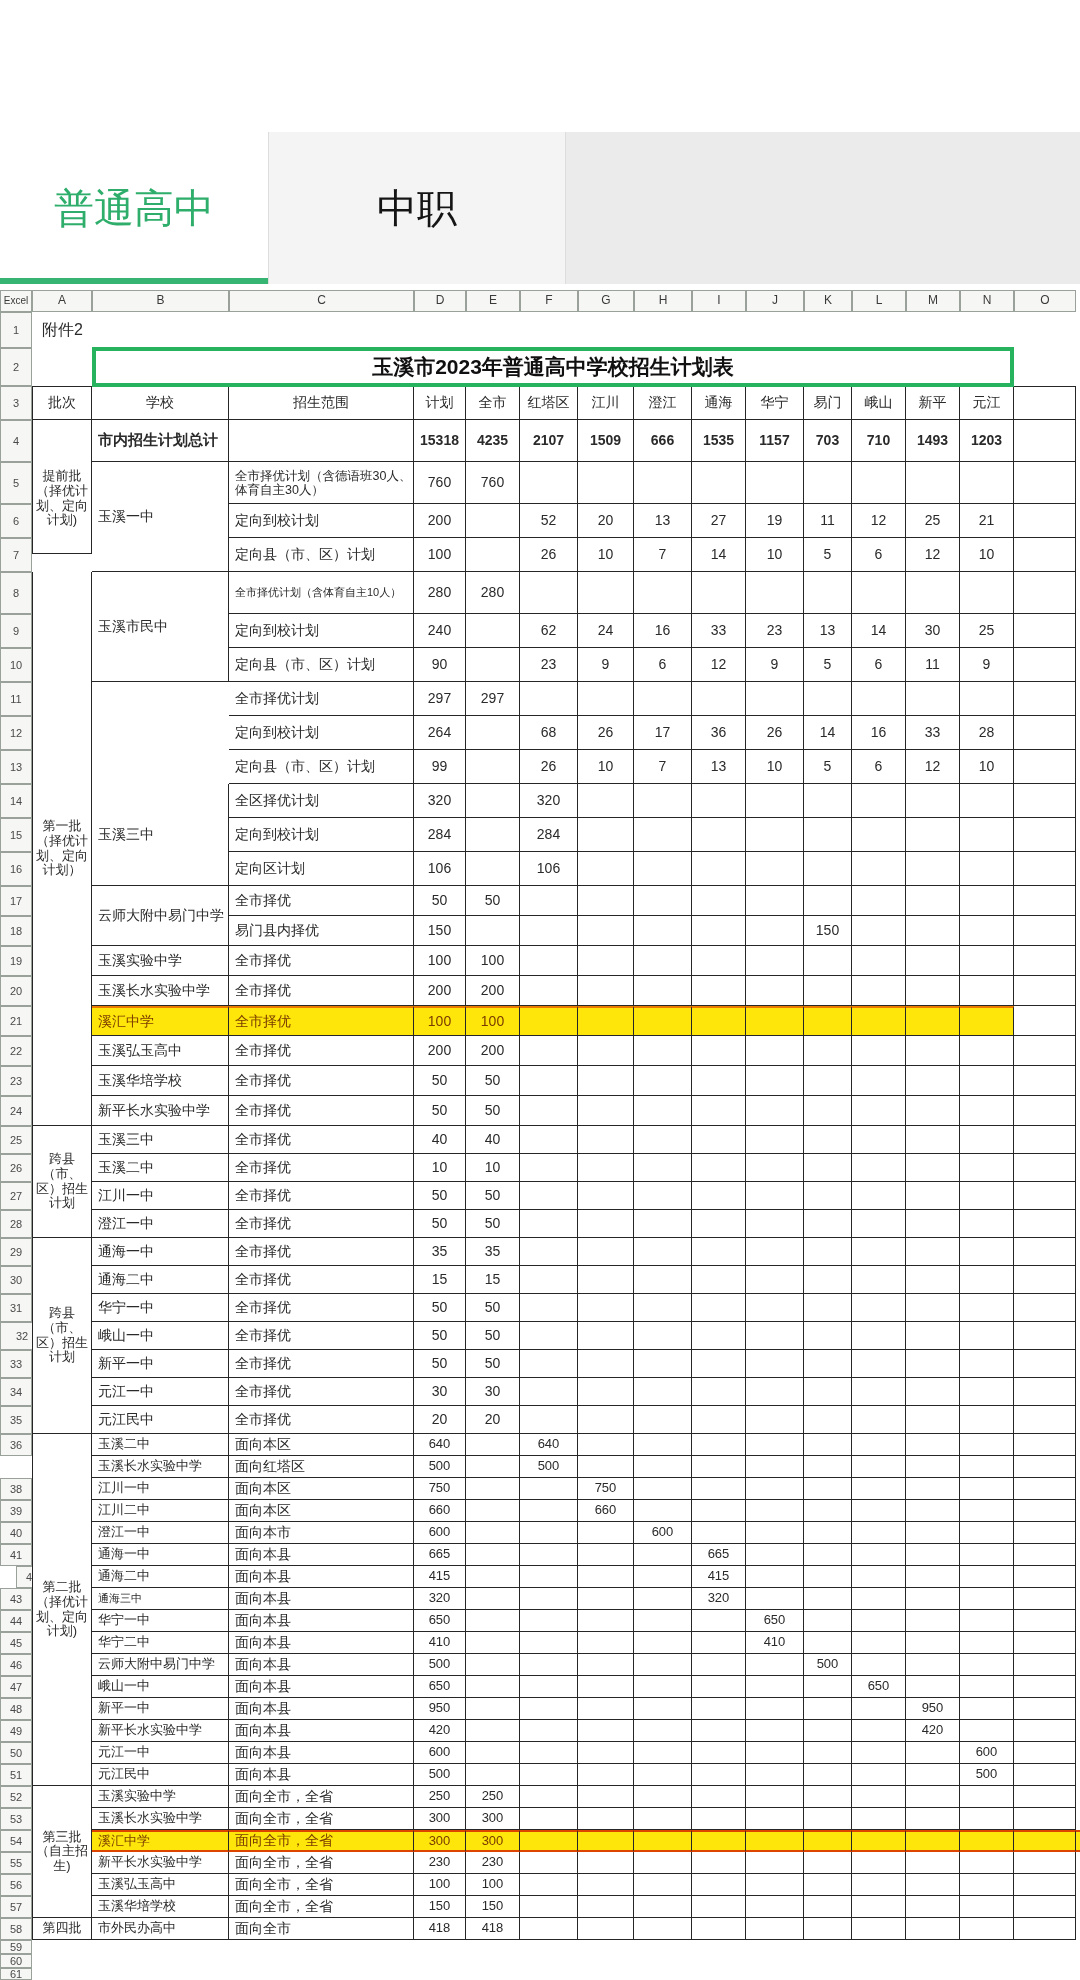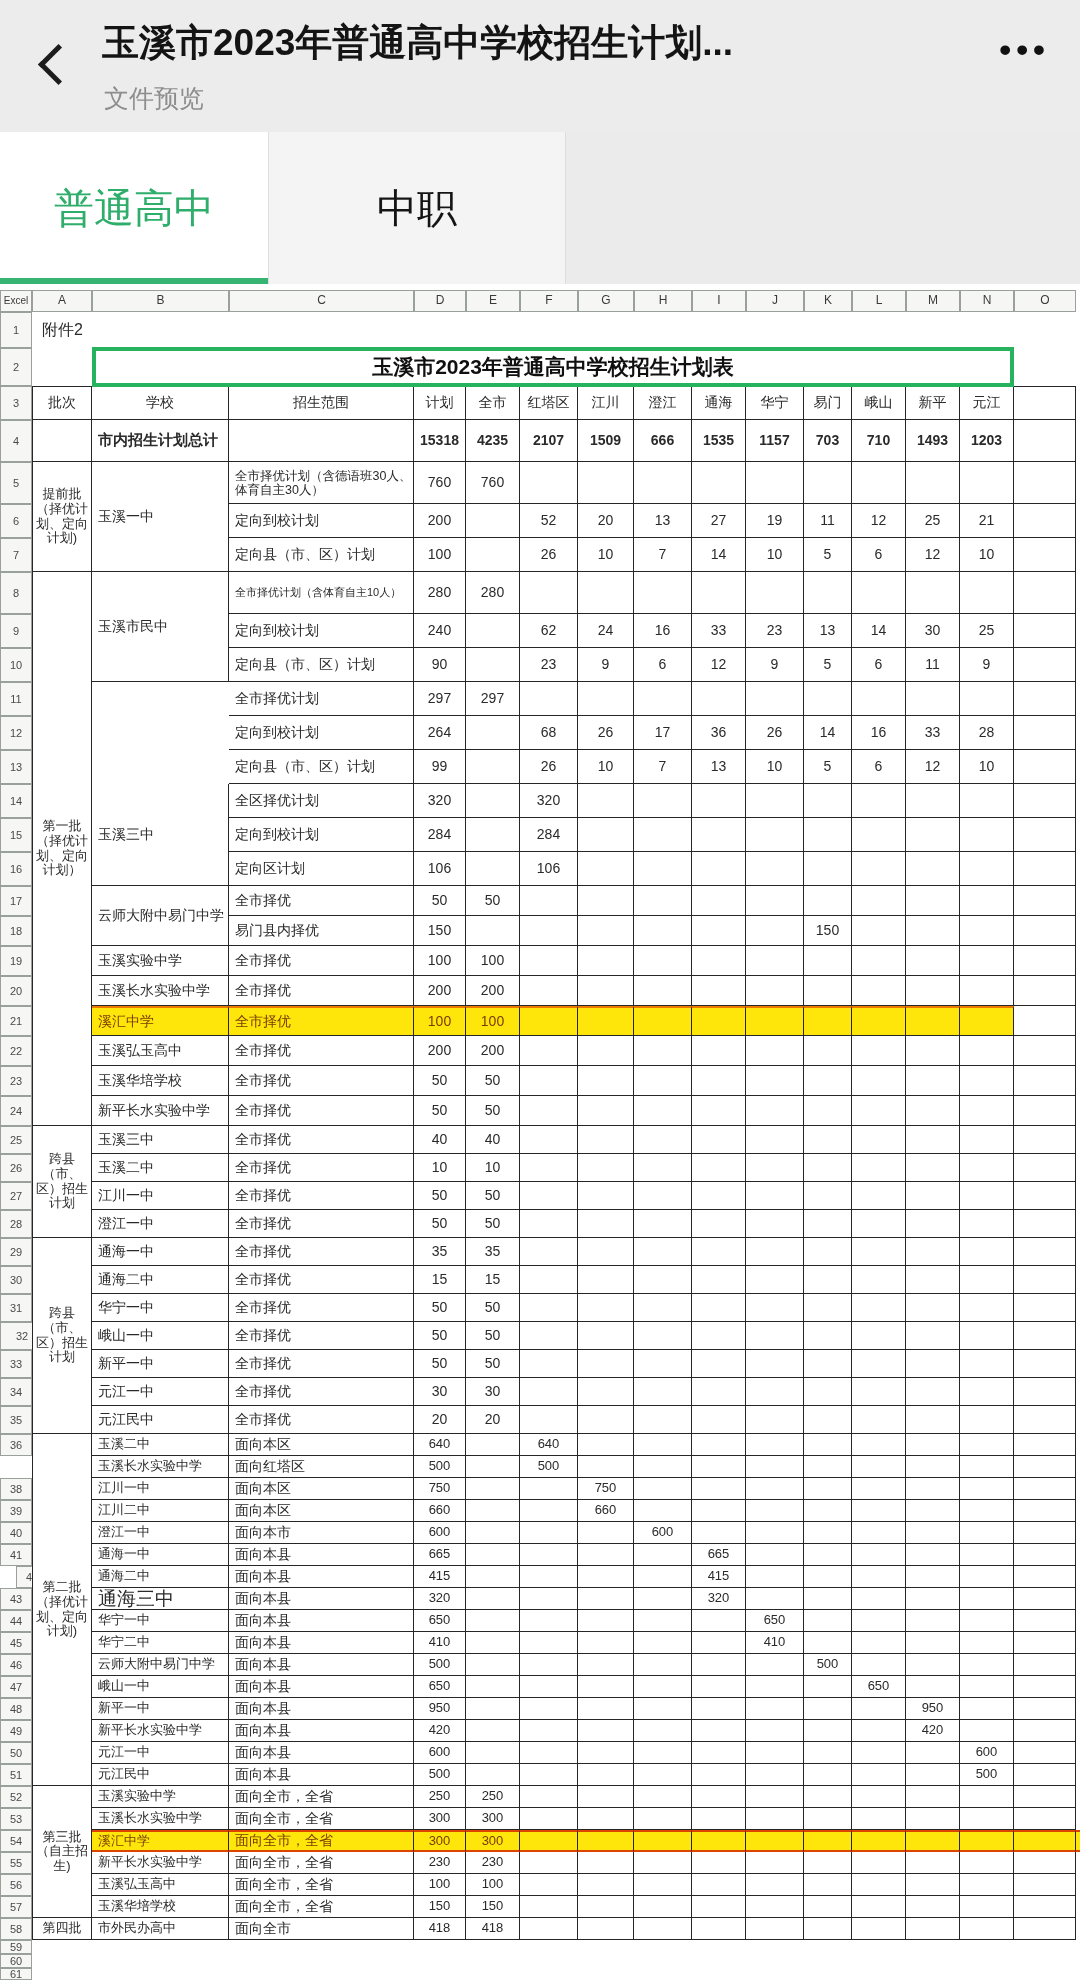--- a/index.html
+++ b/index.html
@@ -40,28 +40,20 @@
   .bold{font-weight:700;}
   .semibold{font-weight:600;}
   #green-box{position:absolute;box-sizing:border-box;border:4px solid #27b35e;display:flex;
     align-items:center;justify-content:center;font-size:21px;font-weight:700;color:#101010;background:#fff;}
 </style>
 </head>
 <body>
 
 <div id="stage">
 
-  <div id="appbar">
-    <div id="back-btn">
-        <span></span>
-      </div>
-    <div id="bar-title">玉溪市2023年普通高中学校招生计划...</div>
-    <div id="bar-sub">文件预览</div>
-    <div id="more-btn">•••</div>
-  </div>
 
   <div id="tabstrip">
     <div id="tab-regular">普通高中</div>
     <div id="tab-voc">中职</div>
     <div id="tab-underline"></div>
   </div>
 
   <div id="sheet">
       <div class="cell hd" style="left: 0px; top: 6px; width: 32px; height: 22px; font-size: 10px;">Excel</div>
       <div class="cell hd" style="left: 32px; top: 6px; width: 60px; height: 22px;">A</div>
@@ -164,21 +156,21 @@
       <div class="cell g semibold" style="left: 520px; top: 136px; width: 58px; height: 42px; font-size: 14px;">2107</div>
       <div class="cell g semibold" style="left: 578px; top: 136px; width: 56px; height: 42px; font-size: 14px;">1509</div>
       <div class="cell g semibold" style="left: 634px; top: 136px; width: 58px; height: 42px; font-size: 14px;">666</div>
       <div class="cell g semibold" style="left: 692px; top: 136px; width: 54px; height: 42px; font-size: 14px;">1535</div>
       <div class="cell g semibold" style="left: 746px; top: 136px; width: 58px; height: 42px; font-size: 14px;">1157</div>
       <div class="cell g semibold" style="left: 804px; top: 136px; width: 48px; height: 42px; font-size: 14px;">703</div>
       <div class="cell g semibold" style="left: 852px; top: 136px; width: 54px; height: 42px; font-size: 14px;">710</div>
       <div class="cell g semibold" style="left: 906px; top: 136px; width: 54px; height: 42px; font-size: 14px;">1493</div>
       <div class="cell g semibold" style="left: 960px; top: 136px; width: 54px; height: 42px; font-size: 14px;">1203</div>
       <div class="cell g" style="left: 1014px; top: 136px; width: 62px; height: 42px;"></div>
-      <div class="cell g bl batch" style="left: 32px; top: 178px; width: 60px; height: 110px;">提前批（择优计划、定向计划)</div>
+      <div class="cell g bl batch" style="left: 32px; top: 160px; width: 60px; height: 110px;">提前批（择优计划、定向计划)</div>
       <div class="cell g bl batch" style="left: 32px; top: 288px; width: 60px; height: 554px;">第一批（择优计划、定向计划）</div>
       <div class="cell g bl batch" style="left: 32px; top: 842px; width: 60px; height: 112px;">跨县（市、区）招生计划</div>
       <div class="cell g bl batch" style="left: 32px; top: 954px; width: 60px; height: 196px;">跨县（市、区）招生计划</div>
       <div class="cell g bl batch" style="left: 32px; top: 1150px; width: 60px; height: 352px;">第二批（择优计划、定向计划)</div>
       <div class="cell g bl batch" style="left: 32px; top: 1502px; width: 60px; height: 132px;">第三批（自主招生)</div>
       <div class="cell g bl batch" style="left: 32px; top: 1634px; width: 60px; height: 22px;">第四批</div>
       <div class="cell g left" style="left: 92px; top: 178px; width: 137px; height: 110px; font-size: 14px;">玉溪一中</div>
       <div class="cell g left" style="left: 92px; top: 288px; width: 137px; height: 110px; font-size: 14px;">玉溪市民中</div>
       <div class="cell g left" style="left: 92px; top: 500px; width: 137px; height: 102px; font-size: 14px;">玉溪三中</div>
       <div class="cell g left" style="left: 92px; top: 602px; width: 137px; height: 60px; font-size: 14px;">云师大附中易门中学</div>
@@ -199,21 +191,21 @@
       <div class="cell g left" style="left: 92px; top: 1066px; width: 137px; height: 28px; font-size: 14px;">新平一中</div>
       <div class="cell g left" style="left: 92px; top: 1094px; width: 137px; height: 28px; font-size: 14px;">元江一中</div>
       <div class="cell g left" style="left: 92px; top: 1122px; width: 137px; height: 28px; font-size: 14px;">元江民中</div>
       <div class="cell g left" style="left: 92px; top: 1150px; width: 137px; height: 22px; font-size: 13px;">玉溪二中</div>
       <div class="cell g left" style="left: 92px; top: 1172px; width: 137px; height: 22px; font-size: 13px;">玉溪长水实验中学</div>
       <div class="cell g left" style="left: 92px; top: 1194px; width: 137px; height: 22px; font-size: 13px;">江川一中</div>
       <div class="cell g left" style="left: 92px; top: 1216px; width: 137px; height: 22px; font-size: 13px;">江川二中</div>
       <div class="cell g left" style="left: 92px; top: 1238px; width: 137px; height: 22px; font-size: 13px;">澄江一中</div>
       <div class="cell g left" style="left: 92px; top: 1260px; width: 137px; height: 22px; font-size: 13px;">通海一中</div>
       <div class="cell g left" style="left: 92px; top: 1282px; width: 137px; height: 22px; font-size: 13px;">通海二中</div>
-      <div class="cell g left" style="left: 92px; top: 1304px; width: 137px; height: 22px; font-size: 19px;">通海三中</div>
+      <div class="cell g left" style="left: 92px; top: 1304px; width: 137px; height: 22px; font-size: 11px;">通海三中</div>
       <div class="cell g left" style="left: 92px; top: 1326px; width: 137px; height: 22px; font-size: 13px;">华宁一中</div>
       <div class="cell g left" style="left: 92px; top: 1348px; width: 137px; height: 22px; font-size: 13px;">华宁二中</div>
       <div class="cell g left" style="left: 92px; top: 1370px; width: 137px; height: 22px; font-size: 13px;">云师大附中易门中学</div>
       <div class="cell g left" style="left: 92px; top: 1392px; width: 137px; height: 22px; font-size: 13px;">峨山一中</div>
       <div class="cell g left" style="left: 92px; top: 1414px; width: 137px; height: 22px; font-size: 13px;">新平一中</div>
       <div class="cell g left" style="left: 92px; top: 1436px; width: 137px; height: 22px; font-size: 13px;">新平长水实验中学</div>
       <div class="cell g left" style="left: 92px; top: 1458px; width: 137px; height: 22px; font-size: 13px;">元江一中</div>
       <div class="cell g left" style="left: 92px; top: 1480px; width: 137px; height: 22px; font-size: 13px;">元江民中</div>
       <div class="cell g left" style="left: 92px; top: 1502px; width: 137px; height: 22px; font-size: 13px;">玉溪实验中学</div>
       <div class="cell g left" style="left: 92px; top: 1524px; width: 137px; height: 22px; font-size: 13px;">玉溪长水实验中学</div>

